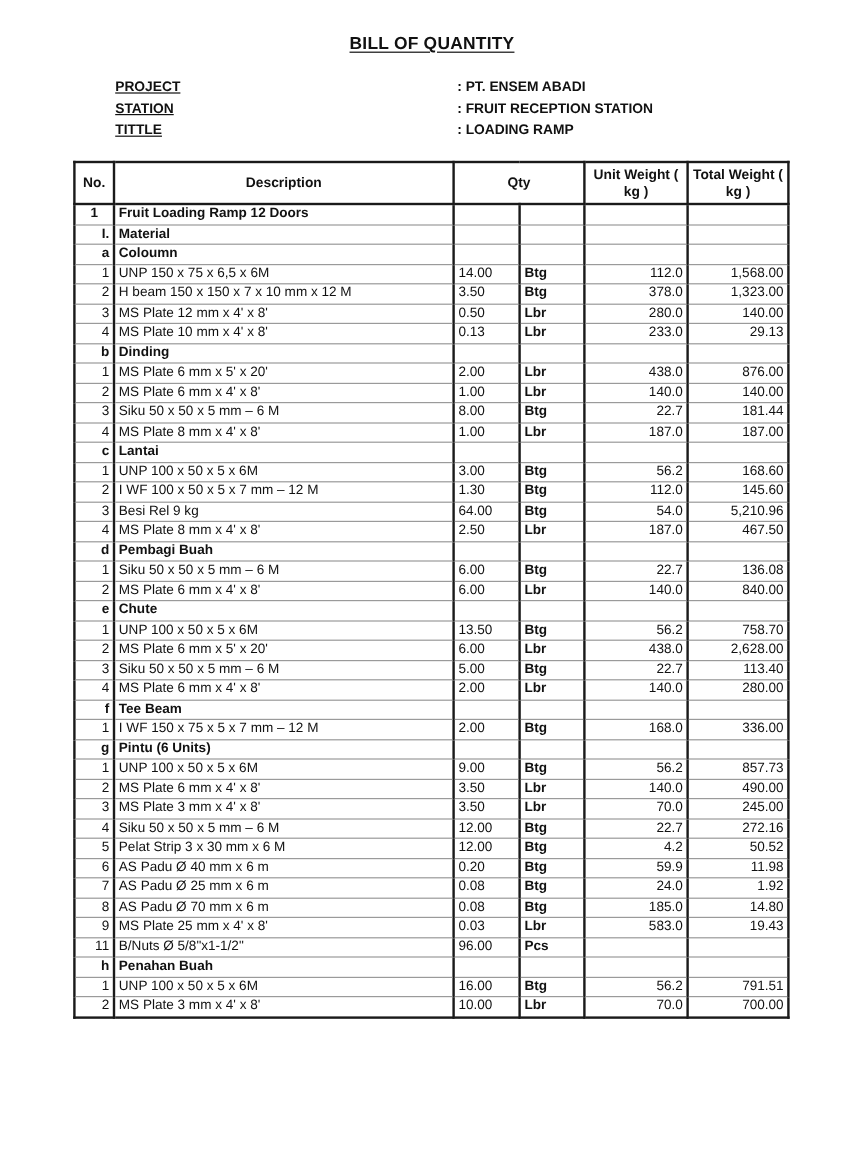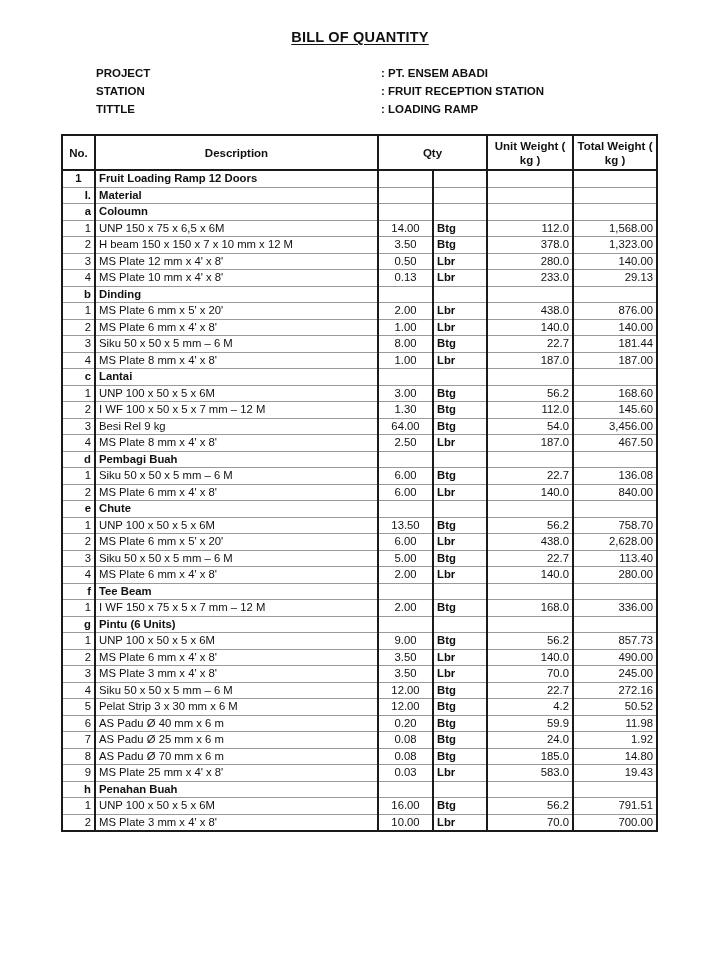--- a/index.html
+++ b/index.html
@@ -2,21 +2,21 @@
 <html><head>
 <meta charset="utf-8">
 <style>
   html, body { margin: 0; padding: 0; background: #ffffff; }
   body { width: 720px; height: 960px; position: relative; overflow: hidden;
          font-family: "Liberation Sans", sans-serif; color: #111; }
   .title { position: absolute; top: 29px; left: 0; width: 720px; text-align: center;
            font-size: 14.5px; font-weight: bold; }
   .title span { text-decoration: underline; text-underline-offset: 2px; letter-spacing: 0.2px; }
   .meta { position: absolute; left: 96px; font-size: 11.5px; font-weight: bold; }
-  .meta .label { position: absolute; left: 0; white-space: nowrap; }
+  .meta .label { position: absolute; left: 0; white-space: nowrap; text-decoration: underline; }
   .meta .value { position: absolute; left: 285px; white-space: nowrap; }
   .m1 { top: 67px; } .m2 { top: 85px; } .m3 { top: 103px; }
 
   table.boq { position: absolute; left: 61px; top: 134px; border-collapse: collapse;
               table-layout: fixed; font-size: 11.3px; }
   table.boq col.c-no { width: 33px; }
   table.boq col.c-desc { width: 283px; }
   table.boq col.c-qty { width: 55px; }
   table.boq col.c-unit { width: 54px; }
   table.boq col.c-uw { width: 86px; }
@@ -27,21 +27,21 @@
     padding: 0 3px; white-space: nowrap; overflow: hidden;
   }
   table.boq thead th { height: 33px; font-weight: bold; font-size: 11.5px;
                         border-top: 2px solid #1a1a1a; border-bottom: 2px solid #1a1a1a;
                         text-align: center; line-height: 14px; }
   table.boq tbody td { height: 15.5px; line-height: 15px; }
   table.boq tbody tr:last-child td { border-bottom: 2px solid #1a1a1a; }
   td.no { text-align: right; padding-right: 1px; }
   td.no.center { text-align: center; font-weight: bold; }
   td.desc { padding-left: 2px; }
-  td.qty { text-align: center; padding-right: 3px; }
+  td.qty { text-align: left; padding-right: 3px; }
   td.unit { text-align: left; padding-left: 2px; border-left: 1.5px solid #1a1a1a; font-weight: bold; }
   td.num { text-align: right; padding-right: 4px; }
   tr.section td.desc, tr.section td.no { font-weight: bold; }
 </style>
 </head>
 <body>
 
 <div class="title">
   <span>BILL  OF QUANTITY</span>
 </div>
@@ -197,21 +197,21 @@
         <td class="unit">Btg</td>
         <td class="num">112.0</td>
         <td class="num">145.60</td>
       </tr>
       <tr>
         <td class="no">3</td>
         <td class="desc">Besi Rel 9 kg</td>
         <td class="qty">64.00</td>
         <td class="unit">Btg</td>
         <td class="num">54.0</td>
-        <td class="num">3,456.00</td>
+        <td class="num">5,210.96</td>
       </tr>
       <tr>
         <td class="no">4</td>
         <td class="desc">MS Plate 8 mm x 4' x 8'</td>
         <td class="qty">2.50</td>
         <td class="unit">Lbr</td>
         <td class="num">187.0</td>
         <td class="num">467.50</td>
       </tr>
       <tr class="section">
@@ -366,20 +366,28 @@
         <td class="num">185.0</td>
         <td class="num">14.80</td>
       </tr>
       <tr>
         <td class="no">9</td>
         <td class="desc">MS Plate 25 mm x 4' x 8'</td>
         <td class="qty">0.03</td>
         <td class="unit">Lbr</td>
         <td class="num">583.0</td>
         <td class="num">19.43</td>
+      </tr>
+      <tr>
+        <td class="no">11</td>
+        <td class="desc">B/Nuts Ø 5/8"x1-1/2"</td>
+        <td class="qty">96.00</td>
+        <td class="unit">Pcs</td>
+        <td class="num"></td>
+        <td class="num"></td>
       </tr>
       <tr class="section">
         <td class="no">h</td>
         <td class="desc">Penahan Buah</td>
         <td class="qty"></td>
         <td class="unit"></td>
         <td class="num"></td>
         <td class="num"></td>
       </tr>
       <tr>

